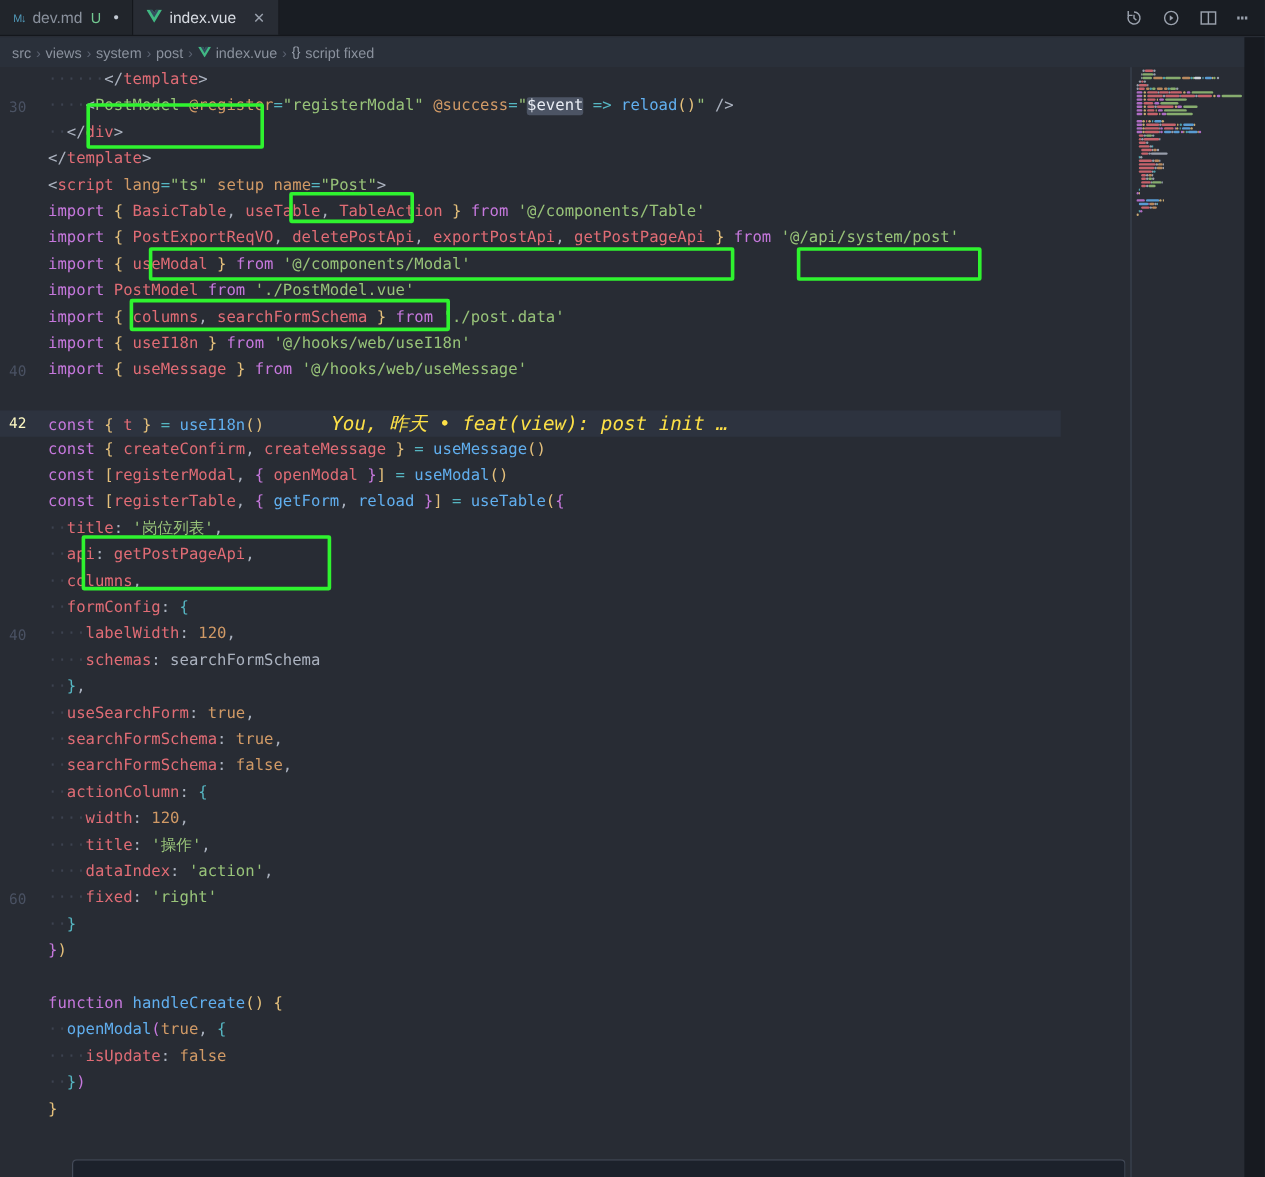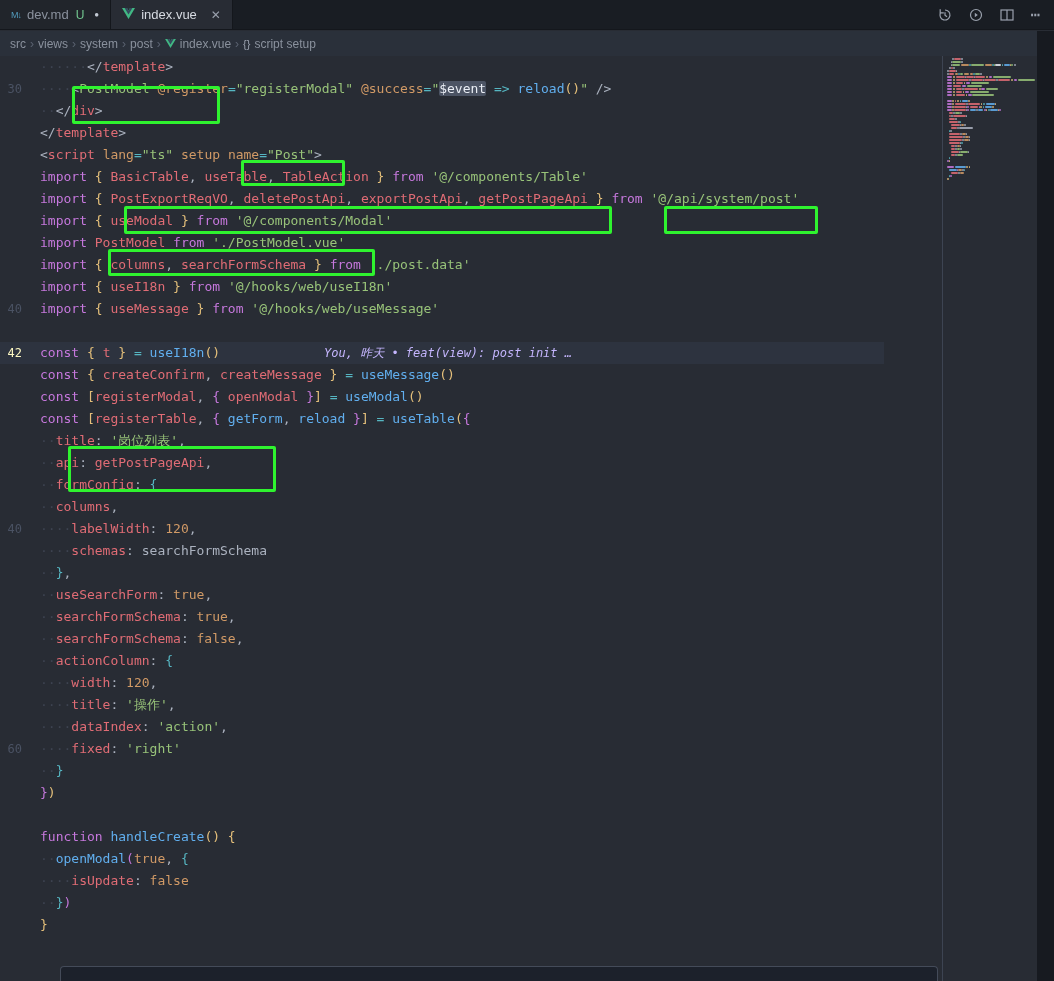--- a/index.html
+++ b/index.html
@@ -44,21 +44,21 @@
   .cl { flex:1; }
   .ws { color:var(--c-ws,#3d4350); }
   .c-kw{color:var(--c-kw,#c678dd);} .c-fn{color:var(--c-fn,#61afef);}
   .c-str{color:var(--c-str,#98c379);} .c-num{color:var(--c-num,#d19a66);}
   .c-red{color:var(--c-red,#e06c75);} .c-tag{color:var(--c-tag,#e06c75);}
   .c-ctag{color:var(--c-ctag,#98c379);} .c-attr{color:var(--c-attr,#d19a66);}
   .c-pun{color:var(--c-pun,#abb2bf);} .c-op{color:var(--c-op,#56b6c2);}
   .c-df{color:var(--c-df,#abb2bf);} .c-br1{color:var(--c-br1,#e5c07b);}
   .c-br2{color:var(--c-br2,#c678dd);} .c-br3{color:var(--c-br3,#56b6c2);}
   .c-hl{color:var(--c-hl,#eaeef5); background:var(--occ,#4c5464); border-radius:2px;}
-  .blame { color:#c4b5fd; font-style:italic; font-size:12px; margin-left:104px; }
+  .blame { color:#fde047; font-style:italic; font-size:16px; margin-left:56px; }
 
   
   .mm-sep { position:absolute; left:942px; top:56px; bottom:0; width:1px; background:#3d4452; }
   .minimap { position:absolute; top:57px; right:19px; width:88px; overflow:hidden; }
   .mrow { height:3px; display:flex; align-items:center; }
   .mrow span { display:inline-block; height:2px; border-radius:1px; opacity:.85; }
   .scrollstrip { position:absolute; right:0; top:31px; width:17px; bottom:0; background:#171a20; }
 
   
   #annotations .ann { position:absolute; border:3px solid var(--ann,#2ff32f);
@@ -133,21 +133,21 @@
       <span class="bc-item">
         <svg viewBox="0 0 24 20" width="11" height="9">
           <path fill="#41b883" d="M14.8 0L12 4.8 9.2 0H0l12 20L24 0z"></path>
           <path fill="#35495e" d="M14.8 0L12 4.8 9.2 0H4.8L12 12 19.2 0z"></path>
         </svg>
         <span>index.vue</span>
       </span>
       <span class="bc-sep">›</span>
       <span class="bc-item">
         <span class="bc-braces">{}</span>
-        <span>script setup</span>
+        <span>script fixed</span>
       </span>
     </div>
 
   <div id="code">
       <div class="row"><span class="gut"></span><span class="cl"><span class="ws">······</span><span class="c-pun">&lt;/</span><span class="c-tag">template</span><span class="c-pun">&gt;</span></span></div>
       <div class="row"><span class="gut">30</span><span class="cl"><span class="ws">····</span><span class="c-pun">&lt;</span><span class="c-ctag">PostModel</span><span class="c-df"> </span><span class="c-attr">@register</span><span class="c-op">=</span><span class="c-str">"registerModal"</span><span class="c-df"> </span><span class="c-attr">@success</span><span class="c-op">=</span><span class="c-str">"</span><span class="c-hl">$event</span><span class="c-df"> </span><span class="c-op">=&gt;</span><span class="c-df"> </span><span class="c-fn">reload</span><span class="c-br1">()</span><span class="c-str">"</span><span class="c-df"> </span><span class="c-pun">/&gt;</span></span></div>
       <div class="row"><span class="gut"></span><span class="cl"><span class="ws">··</span><span class="c-pun">&lt;/</span><span class="c-tag">div</span><span class="c-pun">&gt;</span></span></div>
       <div class="row"><span class="gut"></span><span class="cl"><span class="c-pun">&lt;/</span><span class="c-tag">template</span><span class="c-pun">&gt;</span></span></div>
       <div class="row"><span class="gut"></span><span class="cl"><span class="c-pun">&lt;</span><span class="c-tag">script</span><span class="c-df"> </span><span class="c-attr">lang</span><span class="c-op">=</span><span class="c-str">"ts"</span><span class="c-df"> </span><span class="c-attr">setup</span><span class="c-df"> </span><span class="c-attr">name</span><span class="c-op">=</span><span class="c-str">"Post"</span><span class="c-pun">&gt;</span></span></div>
       <div class="row"><span class="gut"></span><span class="cl"><span class="c-kw">import</span><span class="c-df"> </span><span class="c-br1">{</span><span class="c-df"> </span><span class="c-red">BasicTable</span><span class="c-pun">, </span><span class="c-red">useTable</span><span class="c-pun">, </span><span class="c-red">TableAction</span><span class="c-df"> </span><span class="c-br1">}</span><span class="c-df"> </span><span class="c-kw">from</span><span class="c-df"> </span><span class="c-str">'@/components/Table'</span></span></div>
@@ -157,22 +157,22 @@
       <div class="row"><span class="gut"></span><span class="cl"><span class="c-kw">import</span><span class="c-df"> </span><span class="c-br1">{</span><span class="c-df"> </span><span class="c-red">columns</span><span class="c-pun">, </span><span class="c-red">searchFormSchema</span><span class="c-df"> </span><span class="c-br1">}</span><span class="c-df"> </span><span class="c-kw">from</span><span class="c-df"> </span><span class="c-str">'./post.data'</span></span></div>
       <div class="row"><span class="gut"></span><span class="cl"><span class="c-kw">import</span><span class="c-df"> </span><span class="c-br1">{</span><span class="c-df"> </span><span class="c-red">useI18n</span><span class="c-df"> </span><span class="c-br1">}</span><span class="c-df"> </span><span class="c-kw">from</span><span class="c-df"> </span><span class="c-str">'@/hooks/web/useI18n'</span></span></div>
       <div class="row"><span class="gut">40</span><span class="cl"><span class="c-kw">import</span><span class="c-df"> </span><span class="c-br1">{</span><span class="c-df"> </span><span class="c-red">useMessage</span><span class="c-df"> </span><span class="c-br1">}</span><span class="c-df"> </span><span class="c-kw">from</span><span class="c-df"> </span><span class="c-str">'@/hooks/web/useMessage'</span></span></div>
       <div class="row"><span class="gut"></span><span class="cl"></span></div>
       <div class="row current"><span class="gut act">42</span><span class="cl"><span class="c-kw">const</span><span class="c-df"> </span><span class="c-br1">{</span><span class="c-df"> </span><span class="c-red">t</span><span class="c-df"> </span><span class="c-br1">}</span><span class="c-df"> </span><span class="c-op">=</span><span class="c-df"> </span><span class="c-fn">useI18n</span><span class="c-br1">()</span><span class="blame">You, 昨天 • feat(view): post init …</span></span></div>
       <div class="row"><span class="gut"></span><span class="cl"><span class="c-kw">const</span><span class="c-df"> </span><span class="c-br1">{</span><span class="c-df"> </span><span class="c-red">createConfirm</span><span class="c-pun">, </span><span class="c-red">createMessage</span><span class="c-df"> </span><span class="c-br1">}</span><span class="c-df"> </span><span class="c-op">=</span><span class="c-df"> </span><span class="c-fn">useMessage</span><span class="c-br1">()</span></span></div>
       <div class="row"><span class="gut"></span><span class="cl"><span class="c-kw">const</span><span class="c-df"> </span><span class="c-br1">[</span><span class="c-red">registerModal</span><span class="c-pun">, </span><span class="c-br2">{</span><span class="c-df"> </span><span class="c-red">openModal</span><span class="c-df"> </span><span class="c-br2">}</span><span class="c-br1">]</span><span class="c-df"> </span><span class="c-op">=</span><span class="c-df"> </span><span class="c-fn">useModal</span><span class="c-br1">()</span></span></div>
       <div class="row"><span class="gut"></span><span class="cl"><span class="c-kw">const</span><span class="c-df"> </span><span class="c-br1">[</span><span class="c-red">registerTable</span><span class="c-pun">, </span><span class="c-br2">{</span><span class="c-df"> </span><span class="c-fn">getForm</span><span class="c-pun">, </span><span class="c-fn">reload</span><span class="c-df"> </span><span class="c-br2">}</span><span class="c-br1">]</span><span class="c-df"> </span><span class="c-op">=</span><span class="c-df"> </span><span class="c-fn">useTable</span><span class="c-br1">(</span><span class="c-br2">{</span></span></div>
       <div class="row"><span class="gut"></span><span class="cl"><span class="ws">··</span><span class="c-red">title</span><span class="c-pun">: </span><span class="c-str">'岗位列表'</span><span class="c-pun">,</span></span></div>
       <div class="row"><span class="gut"></span><span class="cl"><span class="ws">··</span><span class="c-red">api</span><span class="c-pun">: </span><span class="c-red">getPostPageApi</span><span class="c-pun">,</span></span></div>
+      <div class="row"><span class="gut"></span><span class="cl"><span class="ws">··</span><span class="c-red">columns</span><span class="c-pun">,</span></span></div>
       <div class="row"><span class="gut"></span><span class="cl"><span class="ws">··</span><span class="c-red">formConfig</span><span class="c-pun">: </span><span class="c-br3">{</span></span></div>
-      <div class="row"><span class="gut"></span><span class="cl"><span class="ws">··</span><span class="c-red">columns</span><span class="c-pun">,</span></span></div>
       <div class="row"><span class="gut">40</span><span class="cl"><span class="ws">····</span><span class="c-red">labelWidth</span><span class="c-pun">: </span><span class="c-num">120</span><span class="c-pun">,</span></span></div>
       <div class="row"><span class="gut"></span><span class="cl"><span class="ws">····</span><span class="c-red">schemas</span><span class="c-pun">: </span><span class="c-df">searchFormSchema</span></span></div>
       <div class="row"><span class="gut"></span><span class="cl"><span class="ws">··</span><span class="c-br3">}</span><span class="c-pun">,</span></span></div>
       <div class="row"><span class="gut"></span><span class="cl"><span class="ws">··</span><span class="c-red">useSearchForm</span><span class="c-pun">: </span><span class="c-num">true</span><span class="c-pun">,</span></span></div>
       <div class="row"><span class="gut"></span><span class="cl"><span class="ws">··</span><span class="c-red">searchFormSchema</span><span class="c-pun">: </span><span class="c-num">true</span><span class="c-pun">,</span></span></div>
       <div class="row"><span class="gut"></span><span class="cl"><span class="ws">··</span><span class="c-red">searchFormSchema</span><span class="c-pun">: </span><span class="c-num">false</span><span class="c-pun">,</span></span></div>
       <div class="row"><span class="gut"></span><span class="cl"><span class="ws">··</span><span class="c-red">actionColumn</span><span class="c-pun">: </span><span class="c-br3">{</span></span></div>
       <div class="row"><span class="gut"></span><span class="cl"><span class="ws">····</span><span class="c-red">width</span><span class="c-pun">: </span><span class="c-num">120</span><span class="c-pun">,</span></span></div>
       <div class="row"><span class="gut"></span><span class="cl"><span class="ws">····</span><span class="c-red">title</span><span class="c-pun">: </span><span class="c-str">'操作'</span><span class="c-pun">,</span></span></div>
       <div class="row"><span class="gut"></span><span class="cl"><span class="ws">····</span><span class="c-red">dataIndex</span><span class="c-pun">: </span><span class="c-str">'action'</span><span class="c-pun">,</span></span></div>

